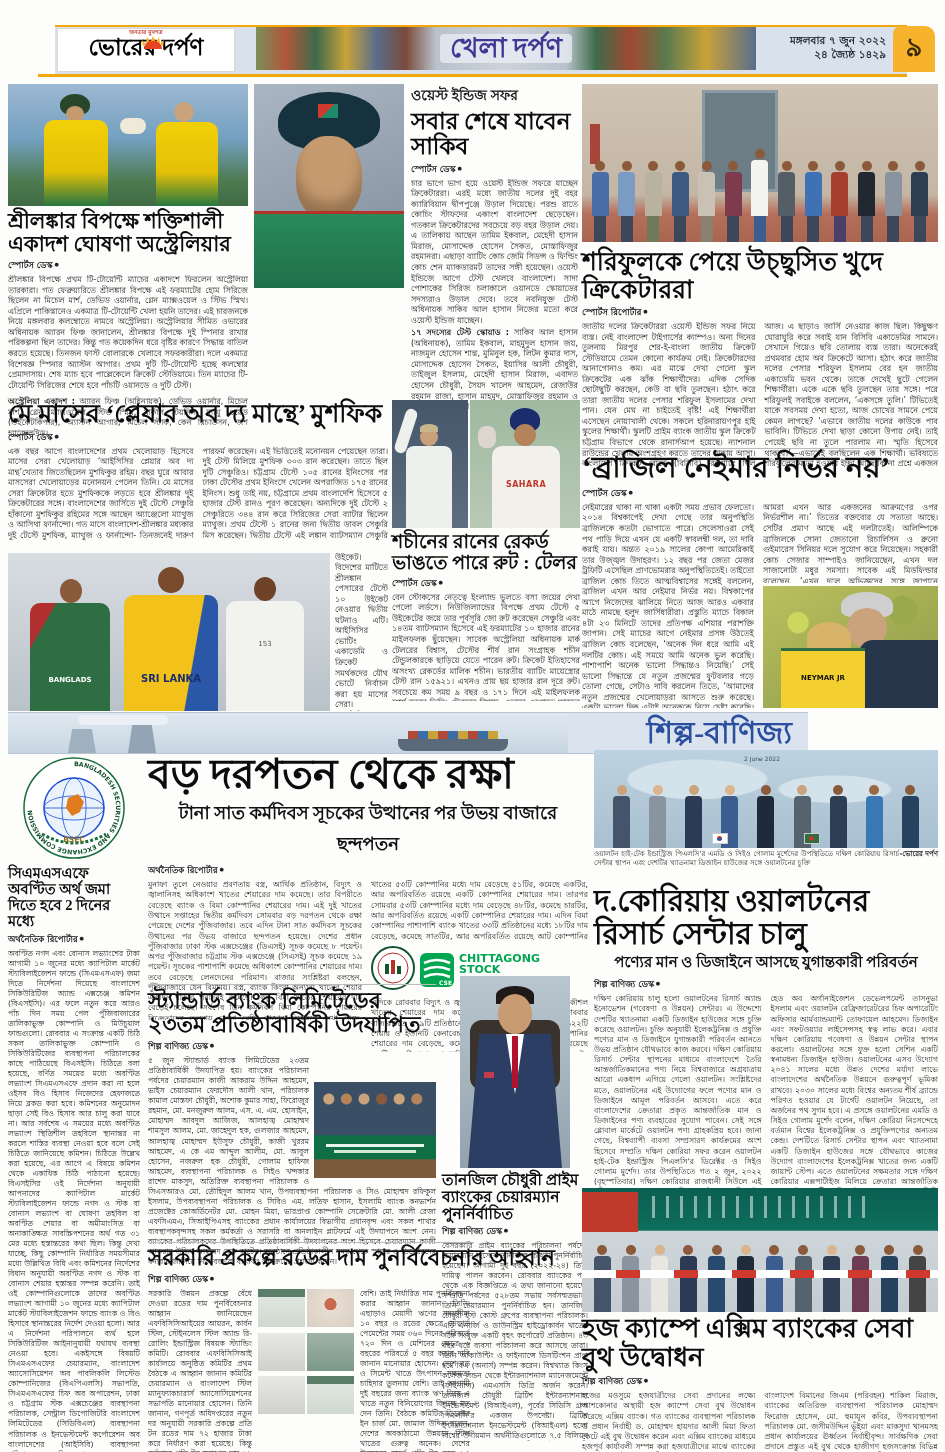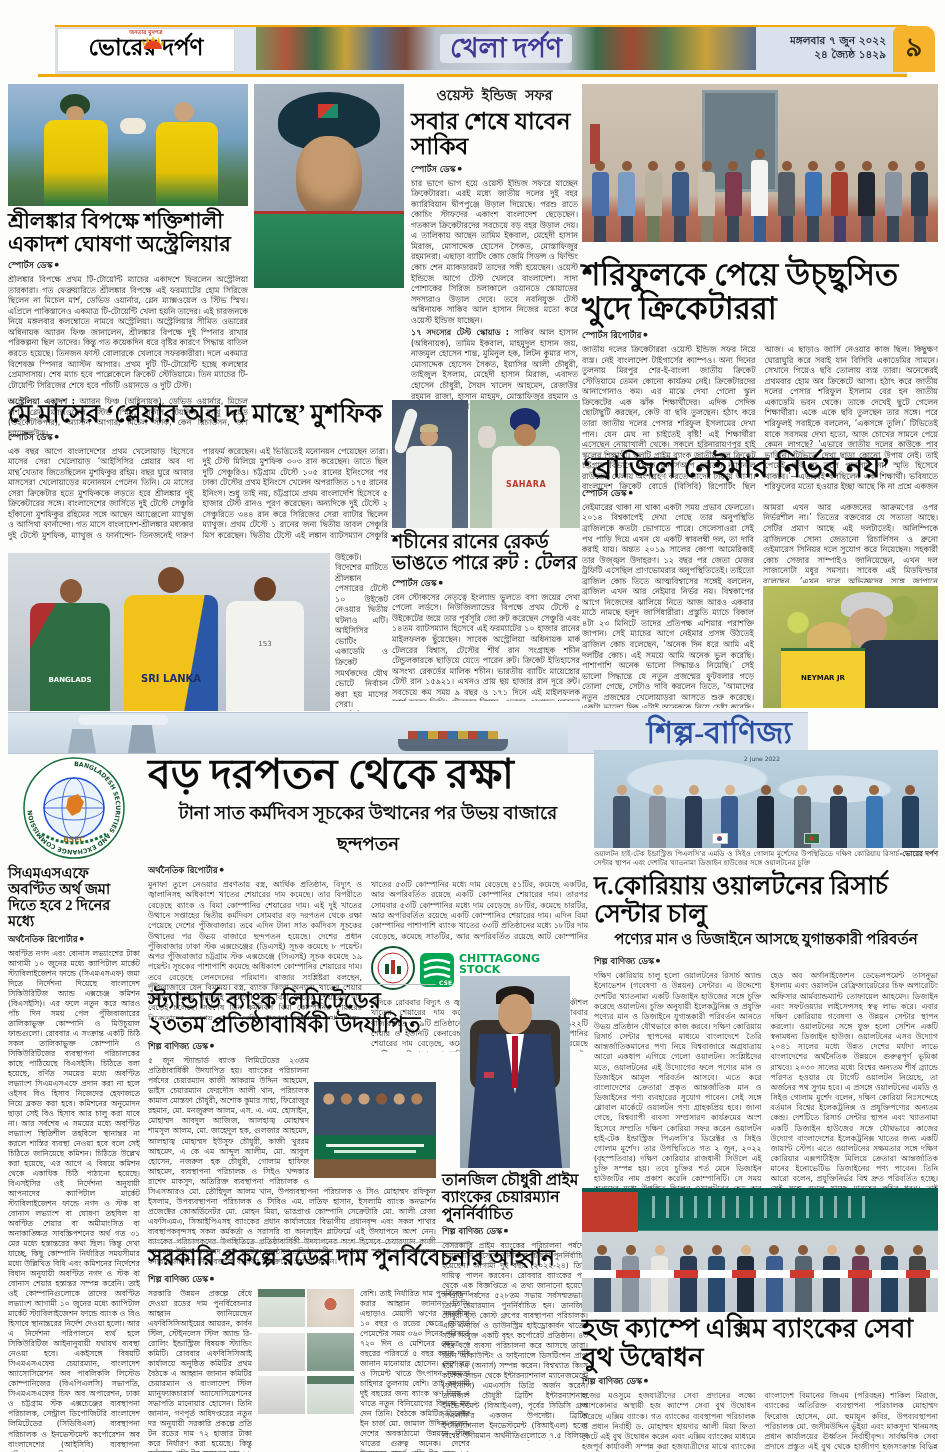--- a/index.html
+++ b/index.html
@@ -1,20 +1,20 @@
 <!DOCTYPE html>
 <html><head>
 <meta charset="utf-8">
 <style>
   html,body{margin:0;padding:0}
   body{width:945px;height:1452px;position:relative;background:#fdfdfc;color:#1b1b1b;
        font-family:"DejaVu Sans",sans-serif;overflow:hidden}
   .abs{position:absolute}
   .headline{font-family:"Liberation Serif",serif;font-weight:700;color:#0c0c0c;line-height:1.1;}
-  .kicker{font-family:Liberation Mono, monospace;font-weight:700;text-align:center}
+  .kicker{font-family:Liberation Sans, sans-serif;font-weight:700;text-align:left}
   .subhead{font-family:"Liberation Serif",serif;font-weight:700;text-align:center;color:#111}
   .byline{font-size:8.5px;font-weight:700;margin:3px 0 2px;color:#222}
   .byline::after{content:" \25CF";font-size:5px;vertical-align:2px}
   .bt{font-size:8px;line-height:1.32;text-align:justify;color:#222}
   .bt b{font-weight:700}
   .cols2{column-count:2;column-gap:9px}
   .photo{position:relative;overflow:hidden;background:#c9ccd0}
   .caption{font-size:7px;line-height:1.3;text-align:justify;color:#222}
   .credit{float:right;font-weight:700;white-space:nowrap}
   
@@ -185,21 +185,21 @@
           <span class="t" style="background:#8a93a0"></span>
           <span class="l"></span>
         </span>
       <span class="pp">
           <span class="h"></span>
           <span class="t" style="background:#2c3e50"></span>
           <span class="l"></span>
         </span>
     </div>
   </div>
-  <div class="headline" style="font-size:31px;margin-top:16px">শরিফুলকে পেয়ে উচ্ছ্বসিত খুদে ক্রিকেটাররা</div>
+  <div class="headline" style="font-size:25px;margin-top:6px">শরিফুলকে পেয়ে উচ্ছ্বসিত খুদে ক্রিকেটাররা</div>
   <div class="byline">স্পোর্টস রিপোর্টার</div>
   <div class="cols2 bt" style="height:158px;overflow:hidden">
     <span>জাতীয় দলের ক্রিকেটাররা ওয়েস্ট ইন্ডিজ সফর নিয়ে ব্যস্ত। নেই বাংলাদেশ টাইগার্সের ক্যাম্পও। অন্য দিনের তুলনায় মিরপুর শের-ই-বাংলা জাতীয় ক্রিকেট স্টেডিয়ামে তেমন কোনো কার্যক্রম নেই। ক্রিকেটারদের আনাগোনাও কম। এর মাঝে দেখা গেলো স্কুল ক্রিকেটের এক ঝাঁক শিক্ষার্থীদের। এদিক সেদিক ছোটাছুটি করছেন, কেউ বা ছবি তুলছেন। হঠাৎ করে তারা জাতীয় দলের পেসার শরিফুল ইসলামের দেখা পান। যেন মেঘ না চাইতেই বৃষ্টি! এই শিক্ষার্থীরা এসেছেন নোয়াখালী থেকে। সকলে হরিনারায়ণপুর হাই স্কুলের শিক্ষার্থী। স্কুলটি প্রাইম ব্যাংক জাতীয় স্কুল ক্রিকেট চট্টগ্রাম বিভাগে থেকে রানার্সআপ হয়েছে। ন্যাশনাল রাউন্ডের খেলায় অংশগ্রহণ করতে তাদের ঢাকায় আসা। বাংলাদেশ ক্রিকেট বোর্ডে (বিসিবি) রিপোর্টিং ছিল আজ। এ ছাড়াও জার্সি নেওয়ার কাজ ছিল। কিছুক্ষণ ঘোরাঘুরি করে সবাই যান বিসিবি একাডেমির সামনে। সেখানে গিয়েও ছবি তোলায় ব্যস্ত তারা। অনেকেরই প্রথমবার হোম অব ক্রিকেটে আসা।</span> <span>হঠাৎ করে জাতীয় দলের পেসার শরিফুল ইসলাম বের হন জাতীয় একাডেমি ভবন থেকে। তাকে দেখেই ছুটে গেলেন শিক্ষার্থীরা। একে একে ছবি তুলছেন তার সঙ্গে। পরে শরিফুলই সবাইকে বললেন, ‘একসঙ্গে তুলি।’ টিভিতেই যাকে সবসময় দেখা হতো, আজ চোখের সামনে পেয়ে কেমন লাগছে? ‘এভাবে জাতীয় দলের কাউকে পাব ভাবিনি। টিভিতে দেখা ছাড়া কোনো উপায় নেই। তাই পেয়েই ছবি না তুলে পারলাম না। স্মৃতি হিসেবে থাকবে।’—এভাবেই বলছিলেন এক শিক্ষার্থী। ভবিষ্যতে শরিফুলের মতো হওয়ার ইচ্ছা আছে কি না প্রশ্নে একজন বলেন, ‘এরকমতো সবাই চায়। আমরাতো বয়সভিত্তিক কোনো দলে খেলি না। এখানে পড়াশোনার পাশাপাশি খেলি। দেখা যাক কী হয় ভবিষ্যতে।’ স্কুলের শিক্ষার্থীরা ক্রীড়াপল্লীতে থাকবেন আজ। একাডেমি মাঠে অনুশীলনও করছেন বিকাল থেকে। সিটি ক্লাব মাঠে আগামীকাল তারা মাঠে নামবেন খুলনার গাজী মেমোরিয়াল বিদ্যালয়ের বিপক্ষে। তাদের সবার চেষ্টা খুলনার এই স্কুলটিকে হারিয়ে পরবর্তী ধাপে যাওয়া।</span>
   </div>
 </div>
 
 <div class="abs" style="left:8px;top:400px;width:380px">
   <div class="headline" style="font-size:25px">মে মাসের ‘প্লেয়ার অব দ্য মান্থে’ মুশফিক</div>
   <div class="byline">স্পোর্টস ডেস্ক</div>
   <div class="cols2 bt" style="height:102px;overflow:hidden">
@@ -420,21 +420,21 @@
         <span class="abs" style="left:4px;top:2px;width:5px;height:5px;border-radius:50%;background:linear-gradient(180deg,#c0392b 50%,#2a57a8 50%)"></span>
       </div>
     <div class="abs" style="left:210px;bottom:4px;width:14px;height:9px;background:#2f6e43;border:1px solid #ccc">
         <span class="abs" style="left:4px;top:2px;width:5px;height:5px;border-radius:50%;background:#c0392b"></span>
       </div>
   </div>
   <div class="caption" style="margin-top:2px">
     <span class="credit">-ভোরের দর্পণ</span>
     <span>ওয়ালটন হাই-টেক ইন্ডাস্ট্রিজ পিএলসি’র এমডি ও সিইও গোলাম মুর্শেদের উপস্থিতিতে দক্ষিণ কোরিয়ায় রিসার্চ সেন্টার স্থাপন এবং দেশটির খ্যাতনামা ডিজাইন হাউজের সঙ্গে ওয়ালটনের চুক্তি</span>
   </div>
-  <div class="headline" style="font-size:25px;margin-top:4px">দ.কোরিয়ায় ওয়ালটনের রিসার্চ সেন্টার চালু</div>
+  <div class="headline" style="font-size:30px;margin-top:16px">দ.কোরিয়ায় ওয়ালটনের রিসার্চ সেন্টার চালু</div>
   <div class="subhead" style="font-size:15px">পণ্যের মান ও ডিজাইনে আসছে যুগান্তকারী পরিবর্তন</div>
   <div class="byline">শিল্প বাণিজ্য ডেস্ক</div>
   <div class="cols2 bt" style="font-size:7.7px;height:242px;overflow:hidden">
     <span>দক্ষিণ কোরিয়ায় চালু হলো ওয়ালটনের রিসার্চ অ্যান্ড ইনোভেশন (গবেষণা ও উন্নয়ন) সেন্টার। এ উদ্দেশ্যে দেশটির খ্যাতনামা একটি ডিজাইন হাউজের সঙ্গে চুক্তি করেছে ওয়ালটন। চুক্তি অনুযায়ী ইলেকট্রনিক্স ও প্রযুক্তি পণ্যের মান ও ডিজাইনে যুগান্তকারী পরিবর্তন আনতে উভয় প্রতিষ্ঠান যৌথভাবে কাজ করবে। দক্ষিণ কোরিয়ায় রিসার্চ সেন্টার স্থাপনের মাধ্যমে বাংলাদেশে তৈরি আন্তর্জাতিকমানের পণ্য নিয়ে বিশ্ববাজারে অগ্রযাত্রায় আরো একধাপ এগিয়ে গেলো ওয়ালটন। সংশ্লিষ্টদের মতে, ওয়ালটনের এই উদ্যোগের ফলে পণ্যের মান ও ডিজাইনে আমূল পরিবর্তন আসবে। এতে করে বাংলাদেশের ক্রেতারা প্রকৃত আন্তর্জাতিক মান ও ডিজাইনের পণ্য ব্যবহারের সুযোগ পাবেন। সেই সঙ্গে গ্লোবাল মার্কেটে ওয়ালটন পণ্য গ্রাহকপ্রিয় হবে। জানা গেছে, বিশ্বব্যাপী ব্যবসা সম্প্রসারণ কার্যক্রমের অংশ হিসেবে সম্প্রতি দক্ষিণ কোরিয়া সফর করেন ওয়ালটন হাই-টেক ইন্ডাস্ট্রিজ পিএলসি’র ডিরেক্টর ও সিইও গোলাম মুর্শেদ। তার উপস্থিতিতে গত ২ জুন, ২০২২ (বৃহস্পতিবার) দক্ষিণ কোরিয়ার রাজধানী সিউলে এই চুক্তি সম্পন্ন হয়। তবে চুক্তির শর্ত মেনে ডিজাইন হাউজটির নাম প্রকাশ করেনি কোম্পানিটি। সে সময় অন্যদের মধ্যে উপস্থিত ছিলেন ওয়ালটনের হেড অব সোর্সিং আমিনুল হক, সাংহাই চেইন মোহসিন সরদার, হেড অব অর্গানাইজেশন ডেভেলপমেন্ট তাসনুভা ইসলাম এবং ওয়ালটন রেফ্রিজারেটরের চিফ অপারেটিং অফিসার আর্মব্যান্ডম্যান্ট তোফায়েল আহমেদ।</span> <span>ডিজাইন এবং সফটওয়্যার লাইসেন্সসহ স্বত্ব লাভ করে। এবার দক্ষিণ কোরিয়ায় গবেষণা ও উন্নয়ন সেন্টার স্থাপন করলো। ওয়ালটনের সঙ্গে যুক্ত হলো সেশিন একটি স্বনামধন্য ডিজাইন হাউজ। ওয়ালটনের এসব উদ্যোগ ২০৪১ সালের মধ্যে উন্নত দেশের মর্যাদা লাভে বাংলাদেশের অর্থনৈতিক উন্নয়নে গুরুত্বপূর্ণ ভূমিকা রাখবে। ২০৩০ সালের মধ্যে বিশ্বের অন্যতম শীর্ষ ব্র্যান্ডে পরিণত হওয়ার যে টার্গেট ওয়ালটন নিয়েছে, তা অর্জনের পথ সুগম হবে। এ প্রসঙ্গে ওয়ালটনের এমডি ও সিইও গোলাম মুর্শেদ বলেন, দক্ষিণ কোরিয়া নিঃসন্দেহে বর্তমান বিশ্বের ইলেকট্রনিক্স ও প্রযুক্তিপণ্যের অন্যতম কেন্দ্র। দেশটিতে রিসার্চ সেন্টার স্থাপন এবং খ্যাতনামা একটি ডিজাইন হাউজের সঙ্গে যৌথভাবে কাজের উদ্যোগ বাংলাদেশের ইলেকট্রনিক্স খাতের জন্য একটি জায়ান্ট স্টেপ। এতে ওয়ালটনের সক্ষমতার সঙ্গে দক্ষিণ কোরিয়ার এক্সপার্টাইজ মিলিয়ে ক্রেতারা আন্তর্জাতিক মানের ইনোভেটিভ ডিজাইনের পণ্য পাবেন। তিনি আরো বলেন, প্রযুক্তিনির্ভর বিশ্ব দ্রুত পরিবর্তিত হচ্ছে। সেই সঙ্গে বদলে যাচ্ছে মানুষের রুচির ধরন। তাই আধুনিক বিশ্বের নতুন প্রজন্মের প্রয়োজনীয়তা বিবেচনায় উদ্ভাবনী ডিজাইনের পণ্য নিতে আমাদের এ প্রয়াস। এর ফলে গতানুগতিকতা থেকে বেরিয়ে এসে গ্রাহকরা ইলেকট্রনিক্স ও প্রযুক্তি পণ্যে আধুনিকতা ও উদ্ভাবনী ডিজাইনের নতুন এক সম্মিলন পাবেন। যা তাদের নৈনন্দিন জীবনকে করবে আরো সহজ ও স্বাচ্ছন্দ্যময়। খাত সংশ্লিষ্টদের মতে, কোভিড পরবর্তী সময়ে ভূ-রাজনৈতিক সংকটের মাঝে বিশ্ব এখন অর্থনৈতিক পুনরুদ্ধার প্রক্রিয়ার ভেতর দিয়ে যাচ্ছে। এ পরিস্থিতিতে দারুণভাবে চলছে বাংলাদেশি ইলেকট্রনিক্স জায়ান্ট ওয়ালটনের বিশ্বজয়ের অগ্রযাত্রা। যা বাংলাদেশের ইলেকট্রনিক্স ও প্রযুক্তিপণ্য শিল্পখাতে নতুন নিগন্তের উন্মোচন করছে। দেশের অর্থনৈতিক উন্নয়নে রাখছে গুরুত্বপূর্ণ অবদান।</span>
   </div>
 </div>
 
 <div class="abs" style="left:582px;top:1188px;width:356px">
   <div class="photo" style="width:356px;height:124px;background:linear-gradient(180deg,#0a5f52 0%,#0e6e5c 34%,#cfd6da 35%,#c4ccd2 100%)">
     <div class="abs" style="left:0;top:4px;width:56px;height:40px;background:#c0392b"></div>

